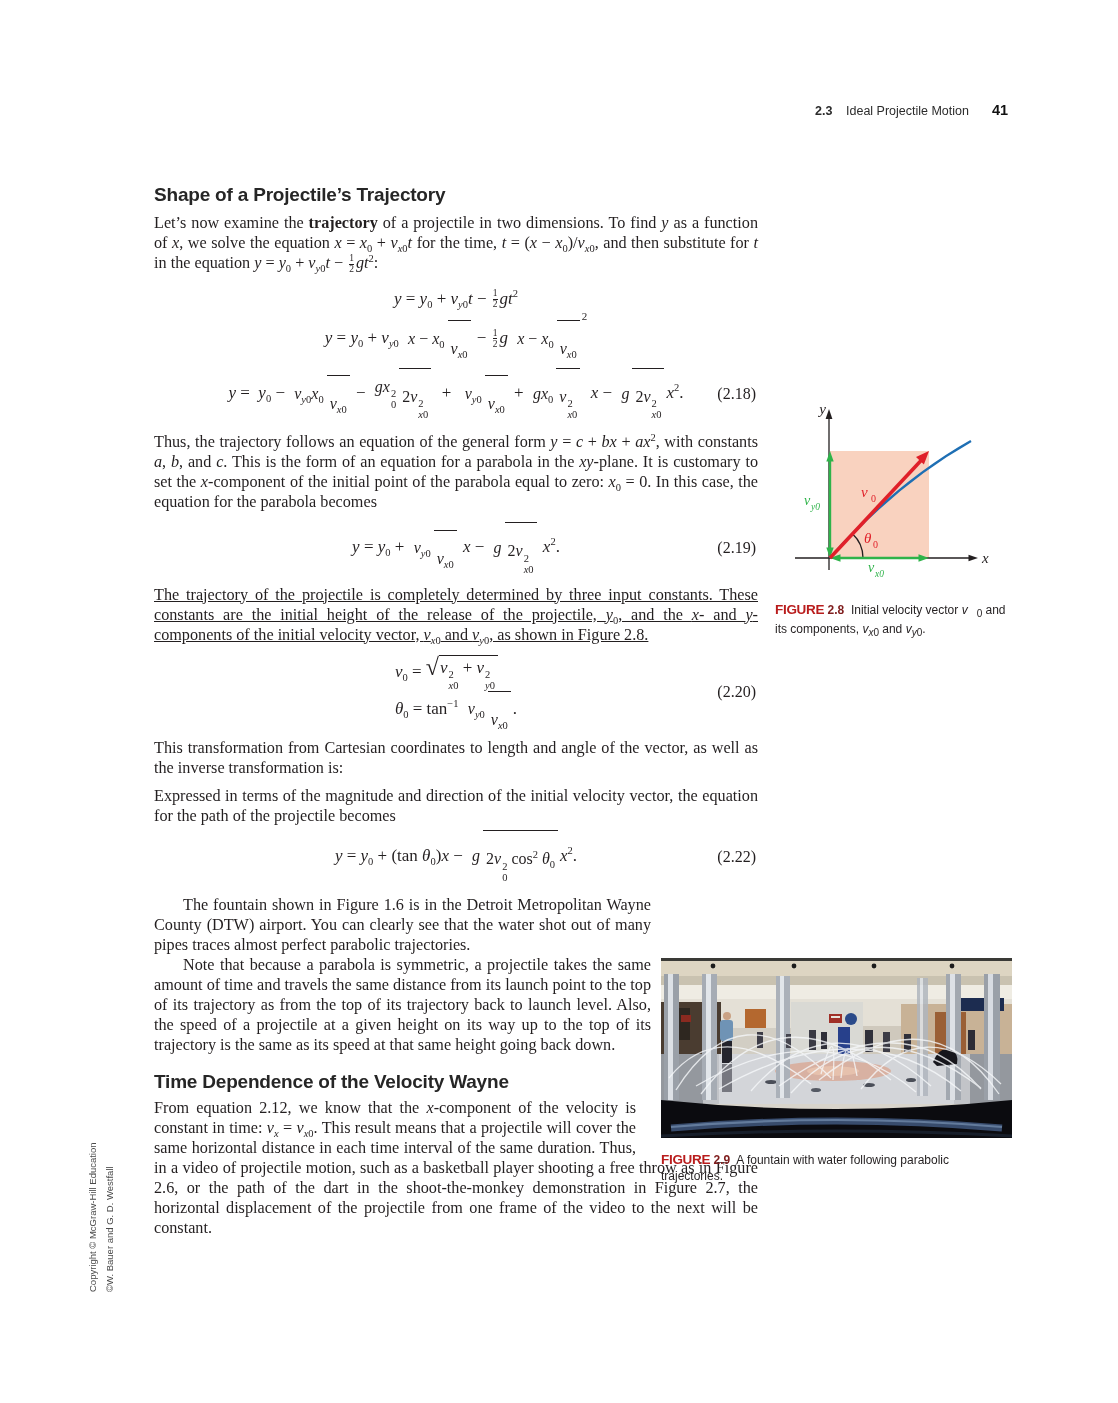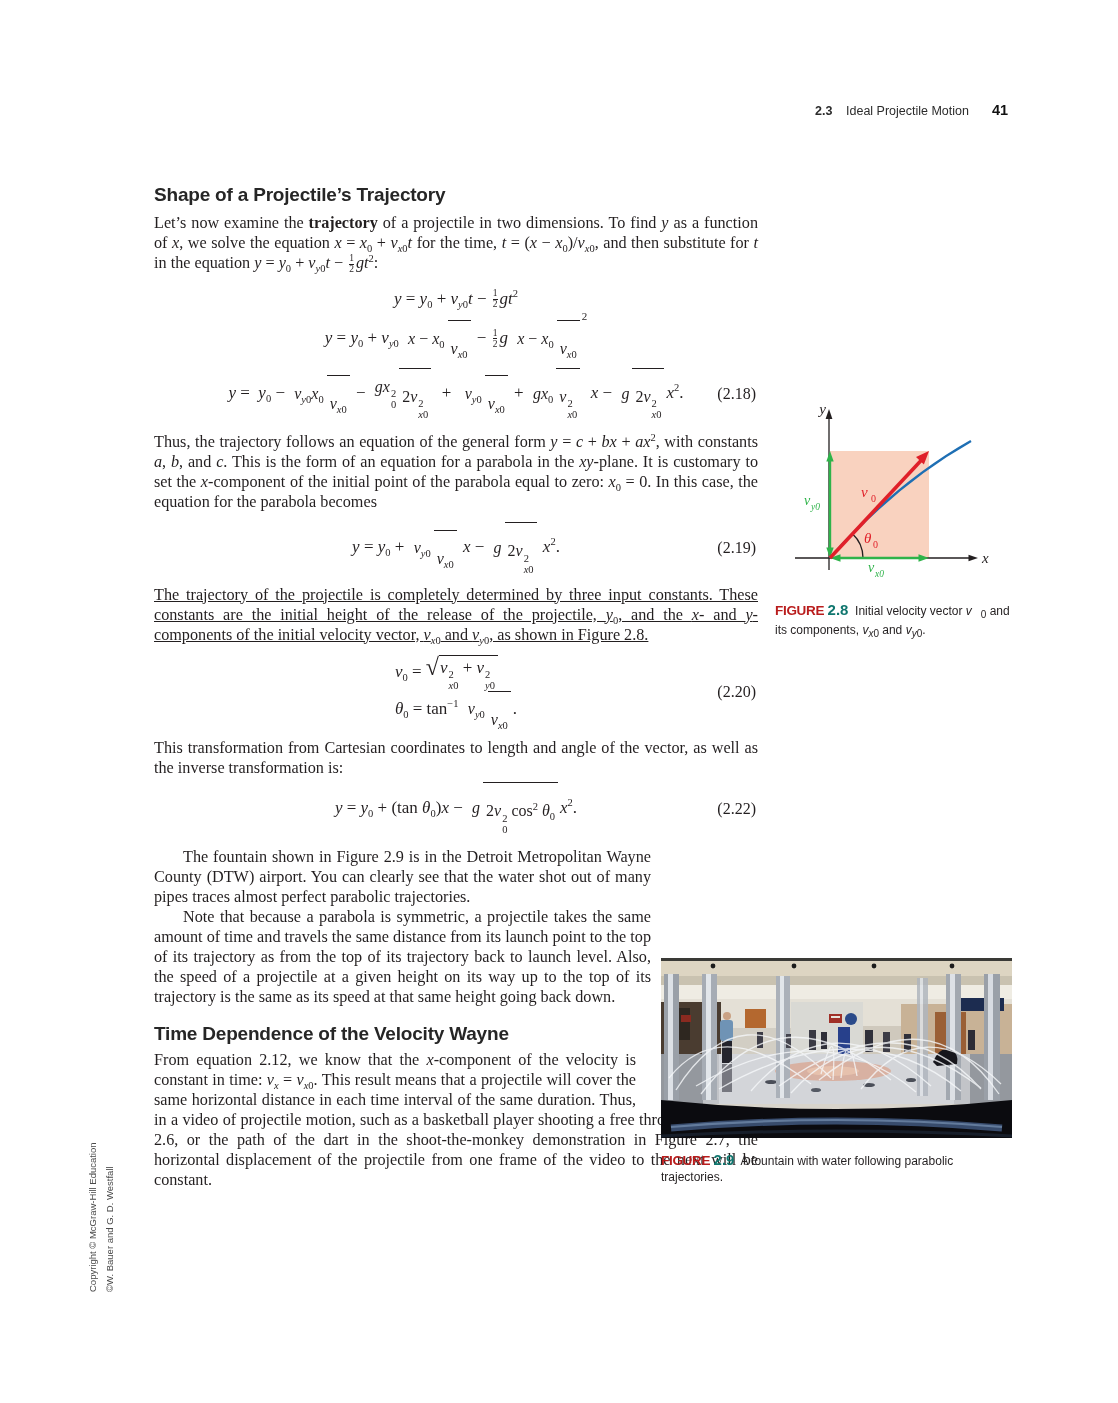--- a/index.html
+++ b/index.html
@@ -52,21 +52,21 @@
   .sqrt .sign{font-size:24px;line-height:1;font-style:normal;}
   .sqrt .rad{border-top:1.2px solid #231f20;padding:3px 3px 0 1px;}
 
   
   .fig28{position:absolute;left:775px;top:398px;width:242px;}
   .fig29{position:absolute;left:661px;top:958px;width:380px;}
   .figcap{font-family:"Liberation Sans",sans-serif;font-size:12px;line-height:15.5px;
           color:#231f20;text-align:left;margin-top:10px;}
   .fig28 .figcap{margin-top:8px;}
   .figlabel{color:#b91c1c;font-weight:bold;font-size:13.5px;letter-spacing:-0.3px;}
-  .fignum{font-weight:bold;color:#0f766e;font-size:15px;}
+  .fignum{font-weight:bold;color:#7f1d1d;font-size:12px;}
   svg text{font-family:"Liberation Serif",serif;}
   .it{font-style:italic;}
 </style>
 </head>
 <body>
 
 <div class="page">
 
   <div class="runhead">
     <span class="sec">2.3</span>
@@ -167,33 +167,34 @@
               <span class="num"><i>v</i><sub><i>y</i>0</sub></span>
               <span class="den"><i>v</i><sub><i>x</i>0</sub></span>
             </span>.</span>
       </span>
       <span class="eqnum">(2.20)</span>
     </div>
 
     <p style="margin-top:8px;">This transformation from Cartesian coordinates to length and angle of the vector, as well as the inverse transformation is:</p>
 
 
+    <p style="margin-top:8px;">Expressed in terms of the magnitude and direction of the initial velocity vector, the equation for the path of the projectile becomes</p>
 
     <div class="eqrow" style="margin-top:4px;">
       <span><i>y</i> = <i>y</i><sub>0</sub> + (tan <i>θ</i><sub>0</sub>)<i>x</i> − <span class="frac">
             <span class="num"><i>g</i></span>
             <span class="den">2<i>v</i><span class="supsub">
                 <span>2</span>
                 <span>0</span>
               </span> cos<sup>2</sup> <i>θ</i><sub>0</sub></span>
           </span><i>x</i><sup>2</sup>.</span>
       <span class="eqnum">(2.22)</span>
     </div>
 
-    <p class="indent narrow" style="margin-top:12px;">The fountain shown in Figure 2.9 is in the Detroit Metropolitan Wayne County (DTW) airport. You can clearly see that the water shot out of many pipes traces almost perfect parabolic trajectories.</p>
+    <p class="indent narrow" style="margin-top:12px;">The fountain shown in Figure 1.6 is in the Detroit Metropolitan Wayne County (DTW) airport. You can clearly see that the water shot out of many pipes traces almost perfect parabolic trajectories.</p>
     <p class="indent narrow">Note that because a parabola is symmetric, a projectile takes the same amount of time and travels the same distance from its launch point to the top of its trajectory as from the top of its trajectory back to launch level. Also, the speed of a projectile at a given height on its way up to the top of its trajectory is the same as its speed at that same height going back down.</p>
 
     <h2 class="h2b">Time Dependence of the Velocity Wayne</h2>
 
     <p><span class="intrude"></span><span>From equation 2.12, we know that the <i>x</i>-component of the velocity is constant in time: <i>v</i><sub><i>x</i></sub> = <i>v</i><sub><i>x</i>0</sub>. This result means that a projectile will cover the same horizontal distance in each time interval of the same duration. Thus, in a video of projectile motion, such as a basketball player shooting a free throw as in Figure 2.6, or the path of the dart in the shoot-the-monkey demonstration in Figure 2.7, the horizontal displacement of the projectile from one frame of the video to the next will be constant.</span></p>
   </div>
 
   <div class="fig28">
     <svg width="230" height="192" viewBox="0 0 230 192">
 

